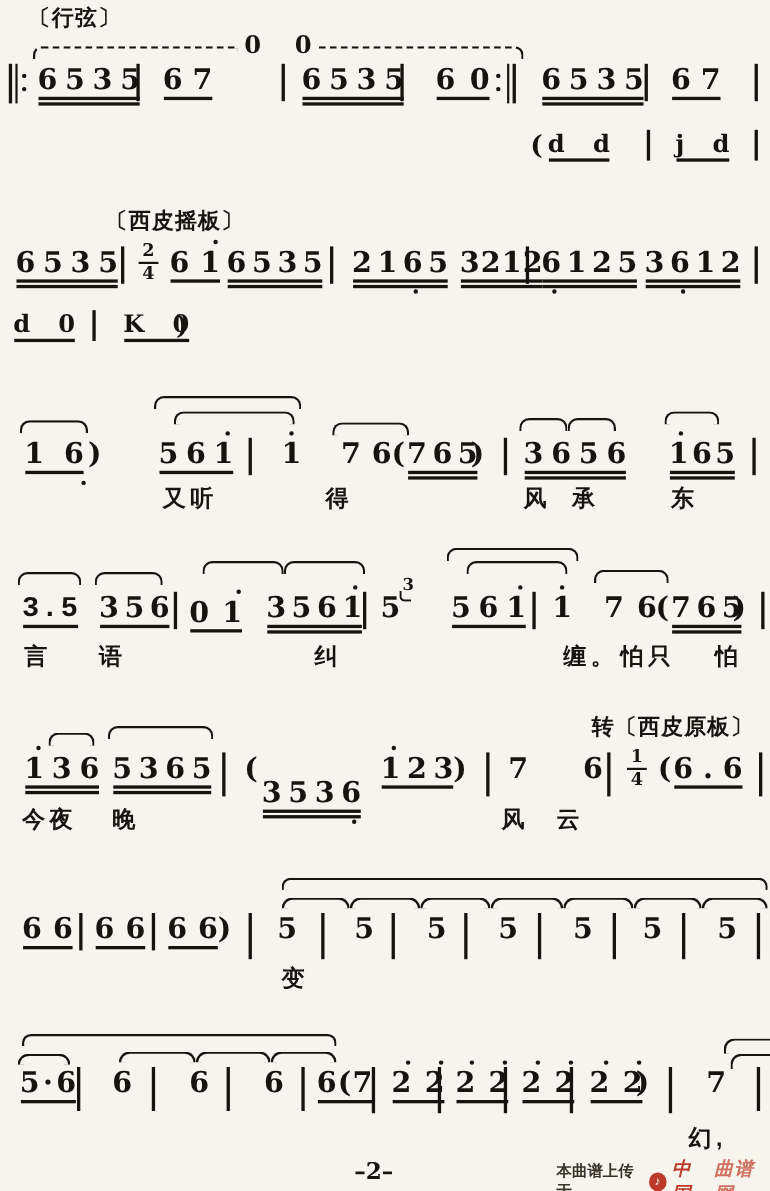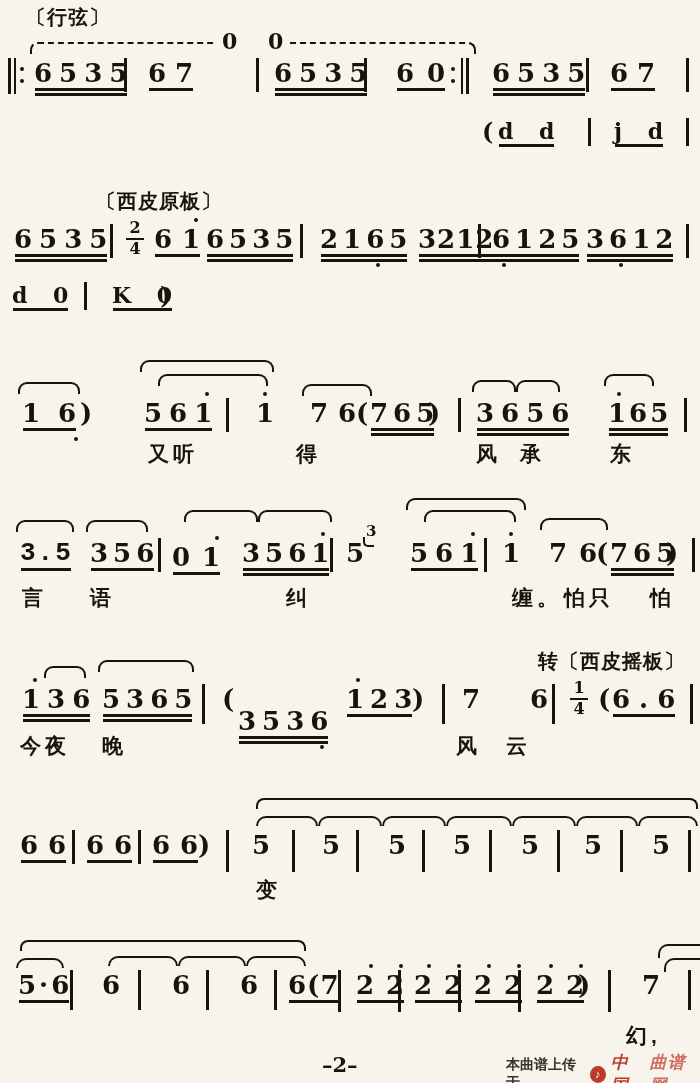--- a/index.html
+++ b/index.html
@@ -51,22 +51,22 @@
 
 <div id="sheet">
   <span class="pageno">–2–</span>
   <span class="wm">
     <span class="wm-prefix">本曲谱上传于</span>
     <span class="wm-logo">♪</span>
     <span class="wm-site-bold">中国</span>
     <span class="wm-site-light">曲谱网</span>
   </span>
 <span class="slabel" style="left: 26px; top: 6px;">〔行弦〕</span>
-    <span class="slabel" style="left: 96px; top: 190px;">〔西皮原板〕</span>
-    <span class="slabel" style="left: 538px; top: 650px;">转〔西皮摇板〕</span>
+    <span class="slabel" style="left: 96px; top: 190px;">〔西皮摇板〕</span>
+    <span class="slabel" style="left: 538px; top: 650px;">转〔西皮原板〕</span>
     <span class="lyric" style="left: 148px; top: 442px;">又听</span>
     <span class="lyric" style="left: 296px; top: 442px;">得</span>
     <span class="lyric" style="left: 476px; top: 442px;">风</span>
     <span class="lyric" style="left: 520px; top: 442px;">承</span>
     <span class="lyric" style="left: 610px; top: 442px;">东</span>
     <span class="lyric" style="left: 22px; top: 586px;">言</span>
     <span class="lyric" style="left: 90px; top: 586px;">语</span>
     <span class="lyric" style="left: 286px; top: 586px;">纠</span>
     <span class="lyric" style="left: 512px; top: 586px;">缠。</span>
     <span class="lyric" style="left: 564px; top: 586px;">怕只</span>

